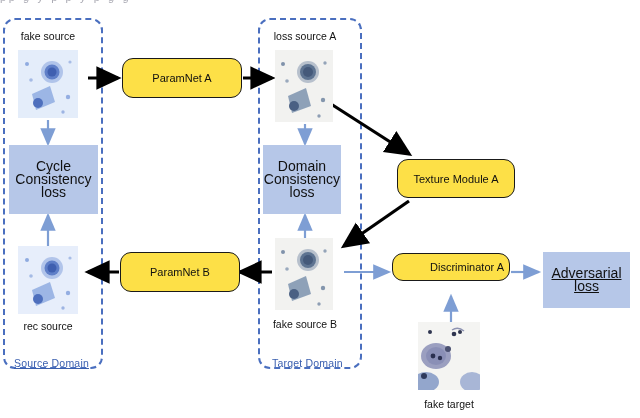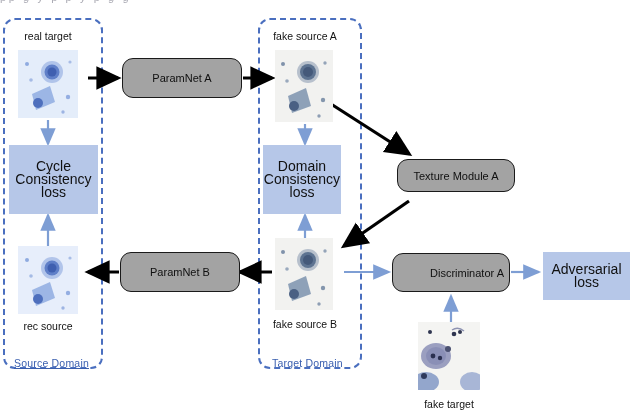--- a/index.html
+++ b/index.html
@@ -39,21 +39,21 @@
     position:absolute;
     font-size:10.5px;
     color:#111111;
     white-space:nowrap;
     text-align:center;
   }
 
   
   .module{
     position:absolute;
-    background:#a3a3a3;
+    background:#fde047;
     border:1.6px solid #1a1a1a;
     border-radius:11px;
     box-sizing:border-box;
     display:flex;align-items:center;justify-content:center;
     font-size:11px;color:#101010;
     white-space:nowrap;
   }
 
   
   .lossbox{
@@ -135,38 +135,38 @@
       <circle cx="34" cy="22" r="4.5" fill="#3f5fb0"></circle>
       <polygon points="14,44 32,36 37,52 18,60" fill="#8fabe0" opacity=".85"></polygon>
       <circle cx="20" cy="53" r="5" fill="#4e6fbd"></circle>
       <circle cx="9" cy="14" r="2" fill="#8fabe0"></circle>
       <circle cx="52" cy="12" r="1.6" fill="#a8bde6"></circle>
       <circle cx="50" cy="47" r="2.2" fill="#94aee2"></circle>
       <circle cx="13" cy="30" r="1.8" fill="#a5bbe5"></circle>
       <circle cx="45" cy="62" r="1.7" fill="#9db4e3"></circle>
     </svg>
   </div>
-  <div class="cap" style="left:8px;top:30px;width:80px;">real target</div>
+  <div class="cap" style="left:8px;top:30px;width:80px;">fake source</div>
 
   <div class="thumb" style="left:275px;top:50px;width:58px;height:72px;">
     <svg class="cellsvg" viewBox="0 0 58 72" preserveAspectRatio="none">
       <rect width="58" height="72" fill="#f2f2f0"></rect>
       <circle cx="33" cy="22" r="11" fill="#8f9fb4" opacity=".6"></circle>
       <circle cx="33" cy="22" r="8" fill="#5d7391"></circle>
       <circle cx="33" cy="22" r="5" fill="#44597a"></circle>
       <polygon points="13,46 31,38 36,56 17,63" fill="#7d93ae" opacity=".85"></polygon>
       <circle cx="19" cy="56" r="5" fill="#4a6083"></circle>
       <circle cx="8" cy="14" r="2" fill="#8092aa"></circle>
       <circle cx="50" cy="13" r="1.7" fill="#94a4b8"></circle>
       <circle cx="48" cy="50" r="2.2" fill="#8496ad"></circle>
       <circle cx="12" cy="31" r="1.8" fill="#9aa9bd"></circle>
       <circle cx="44" cy="66" r="1.7" fill="#8e9eb4"></circle>
     </svg>
   </div>
-  <div class="cap" style="left:264px;top:30px;width:82px;">fake source A</div>
+  <div class="cap" style="left:264px;top:30px;width:82px;">loss source A</div>
 
   <div class="thumb" style="left:18px;top:246px;width:60px;height:68px;">
     <svg class="cellsvg" viewBox="0 0 60 68" preserveAspectRatio="none">
       <rect width="60" height="68" fill="#e7eefb"></rect>
       <circle cx="34" cy="22" r="11" fill="#9fb6e4" opacity=".75"></circle>
       <circle cx="34" cy="22" r="7.5" fill="#5f7fc8"></circle>
       <circle cx="34" cy="22" r="4.5" fill="#3f5fb0"></circle>
       <polygon points="14,44 32,36 37,52 18,60" fill="#8fabe0" opacity=".85"></polygon>
       <circle cx="20" cy="53" r="5" fill="#4e6fbd"></circle>
       <circle cx="9" cy="14" r="2" fill="#8fabe0"></circle>
@@ -215,44 +215,44 @@
   <div class="cap" style="left:409px;top:398px;width:80px;">fake target</div>
 
   <div class="module" style="left:122px;top:58px;width:120px;height:40px;">
     <span>ParamNet A</span>
   </div>
 
   <div class="module" style="left:120px;top:252px;width:120px;height:40px;">
     <span>ParamNet B</span>
   </div>
 
-  <div class="module" style="left:397px;top:159px;width:118px;height:33px;">
+  <div class="module" style="left:397px;top:159px;width:118px;height:39px;">
     <span>Texture Module A</span>
   </div>
 
-  <div class="module" style="left:392px;top:253px;width:118px;height:39px;padding-left:32px;">
+  <div class="module" style="left:392px;top:253px;width:118px;height:28px;padding-left:32px;">
     <span>Discriminator A</span>
   </div>
 
   <div class="lossbox" style="left:9px;top:145px;width:89px;height:69px;">
     <div>
       <div>Cycle</div>
       <div>Consistency</div>
       <div>loss</div>
     </div>
   </div>
 
   <div class="lossbox" style="left:263px;top:145px;width:78px;height:69px;">
     <div>
       <div>Domain</div>
       <div>Consistency</div>
       <div>loss</div>
     </div>
   </div>
 
-  <div class="lossbox" style="left:543px;top:252px;width:87px;height:48px;">
+  <div class="lossbox" style="left:543px;top:252px;width:87px;height:56px;text-decoration:underline;">
     <div>
       <div>Adversarial</div>
       <div>loss</div>
     </div>
   </div>
 
 </div>
 
 </body></html>

